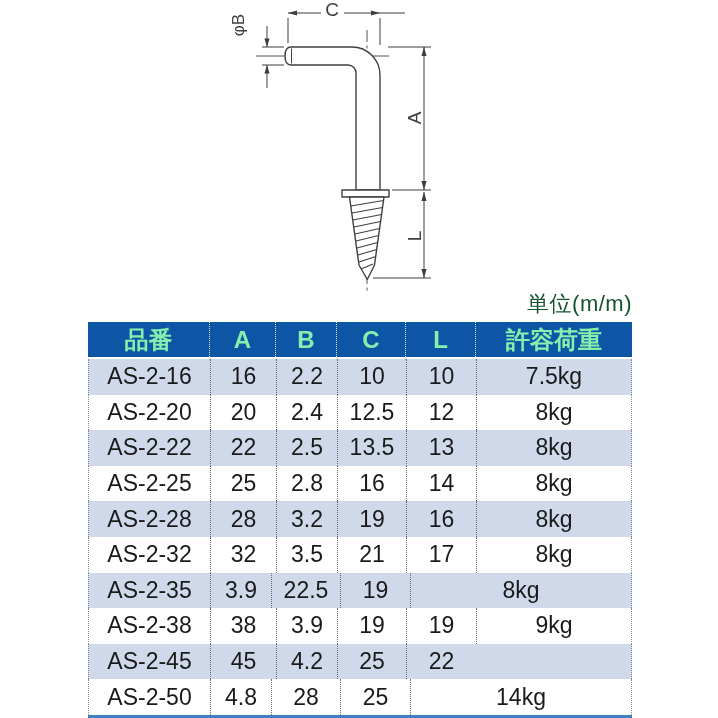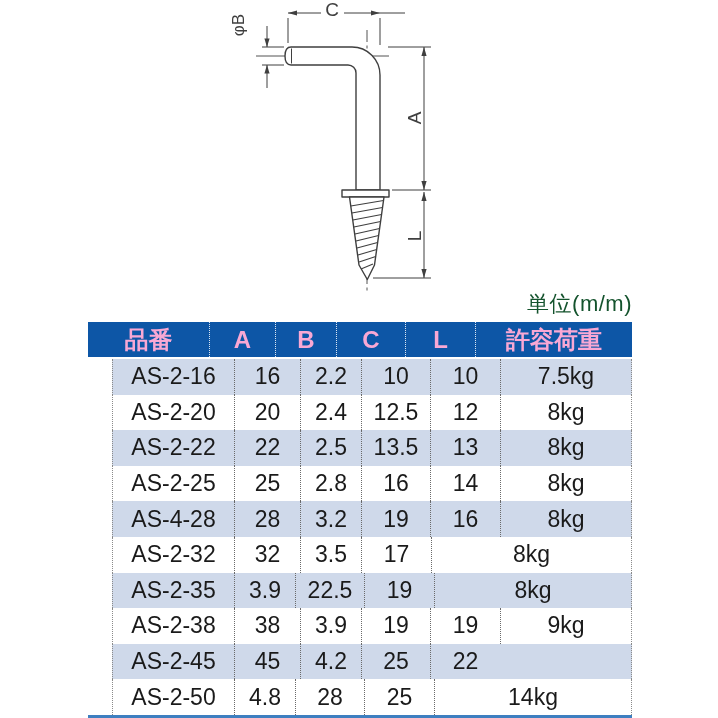--- a/index.html
+++ b/index.html
@@ -24,25 +24,25 @@
     position:absolute;right:86px;top:289px;font-size:22px;color:#14532d;
     letter-spacing:.5px;white-space:nowrap;
   }
   
   .spec-table{
     position:absolute;left:88px;top:322px;width:544px;height:396px;
     display:flex;flex-direction:column;font-size:23px;
   }
   .t-header{
     height:35px;flex:0 0 35px;display:flex;background:var(--header-bg);
-    border-bottom:2px solid #fff;color:#f9a8d4;font-weight:bold;font-size:24px;
+    border-bottom:2px solid #fff;color:#86efac;font-weight:bold;font-size:24px;
   }
   .t-rows{flex:1;display:flex;flex-direction:column;}
   .t-row{flex:1;display:flex;background:var(--row-bg);
-    border-left:1px dotted #8a8a8a;border-right:1px dotted #8a8a8a;margin-left:24px;}
+    border-left:1px dotted #8a8a8a;border-right:1px dotted #8a8a8a;}
   .t-row:nth-child(odd){background:var(--row-alt-bg);}
   .cell{display:flex;align-items:center;justify-content:center;overflow:hidden;}
   .t-header .cell + .cell{border-left:1px dotted rgba(255,255,255,.85);}
   .t-row .cell + .cell{border-left:1px dotted #6a6a6a;text-align:right;}
   .col-0{flex:0 0 121px;}
   .col-1{flex:0 0 65px;}
   .col-2{flex:0 0 60px;}
   .col-3{flex:0 0 68px;}
   .col-4{flex:0 0 69px;}
   .col-5{flex:1;}
@@ -159,31 +159,32 @@
         </div>
         <div class="t-row">
           <div class="cell col-0">AS-2-25</div>
           <div class="cell col-1">25</div>
           <div class="cell col-2">2.8</div>
           <div class="cell col-3">16</div>
           <div class="cell col-4">14</div>
           <div class="cell col-5">8kg</div>
         </div>
         <div class="t-row">
-          <div class="cell col-0">AS-4-28</div>
+          <div class="cell col-0">AS-2-28</div>
           <div class="cell col-1">28</div>
           <div class="cell col-2">3.2</div>
           <div class="cell col-3">19</div>
           <div class="cell col-4">16</div>
           <div class="cell col-5">8kg</div>
         </div>
         <div class="t-row">
           <div class="cell col-0">AS-2-32</div>
           <div class="cell col-1">32</div>
           <div class="cell col-2">3.5</div>
+          <div class="cell col-3">21</div>
           <div class="cell col-4">17</div>
           <div class="cell col-5">8kg</div>
         </div>
         <div class="t-row">
           <div class="cell col-0">AS-2-35</div>
           <div class="cell col-2">3.9</div>
           <div class="cell col-3">22.5</div>
           <div class="cell col-4">19</div>
           <div class="cell col-5">8kg</div>
         </div>

